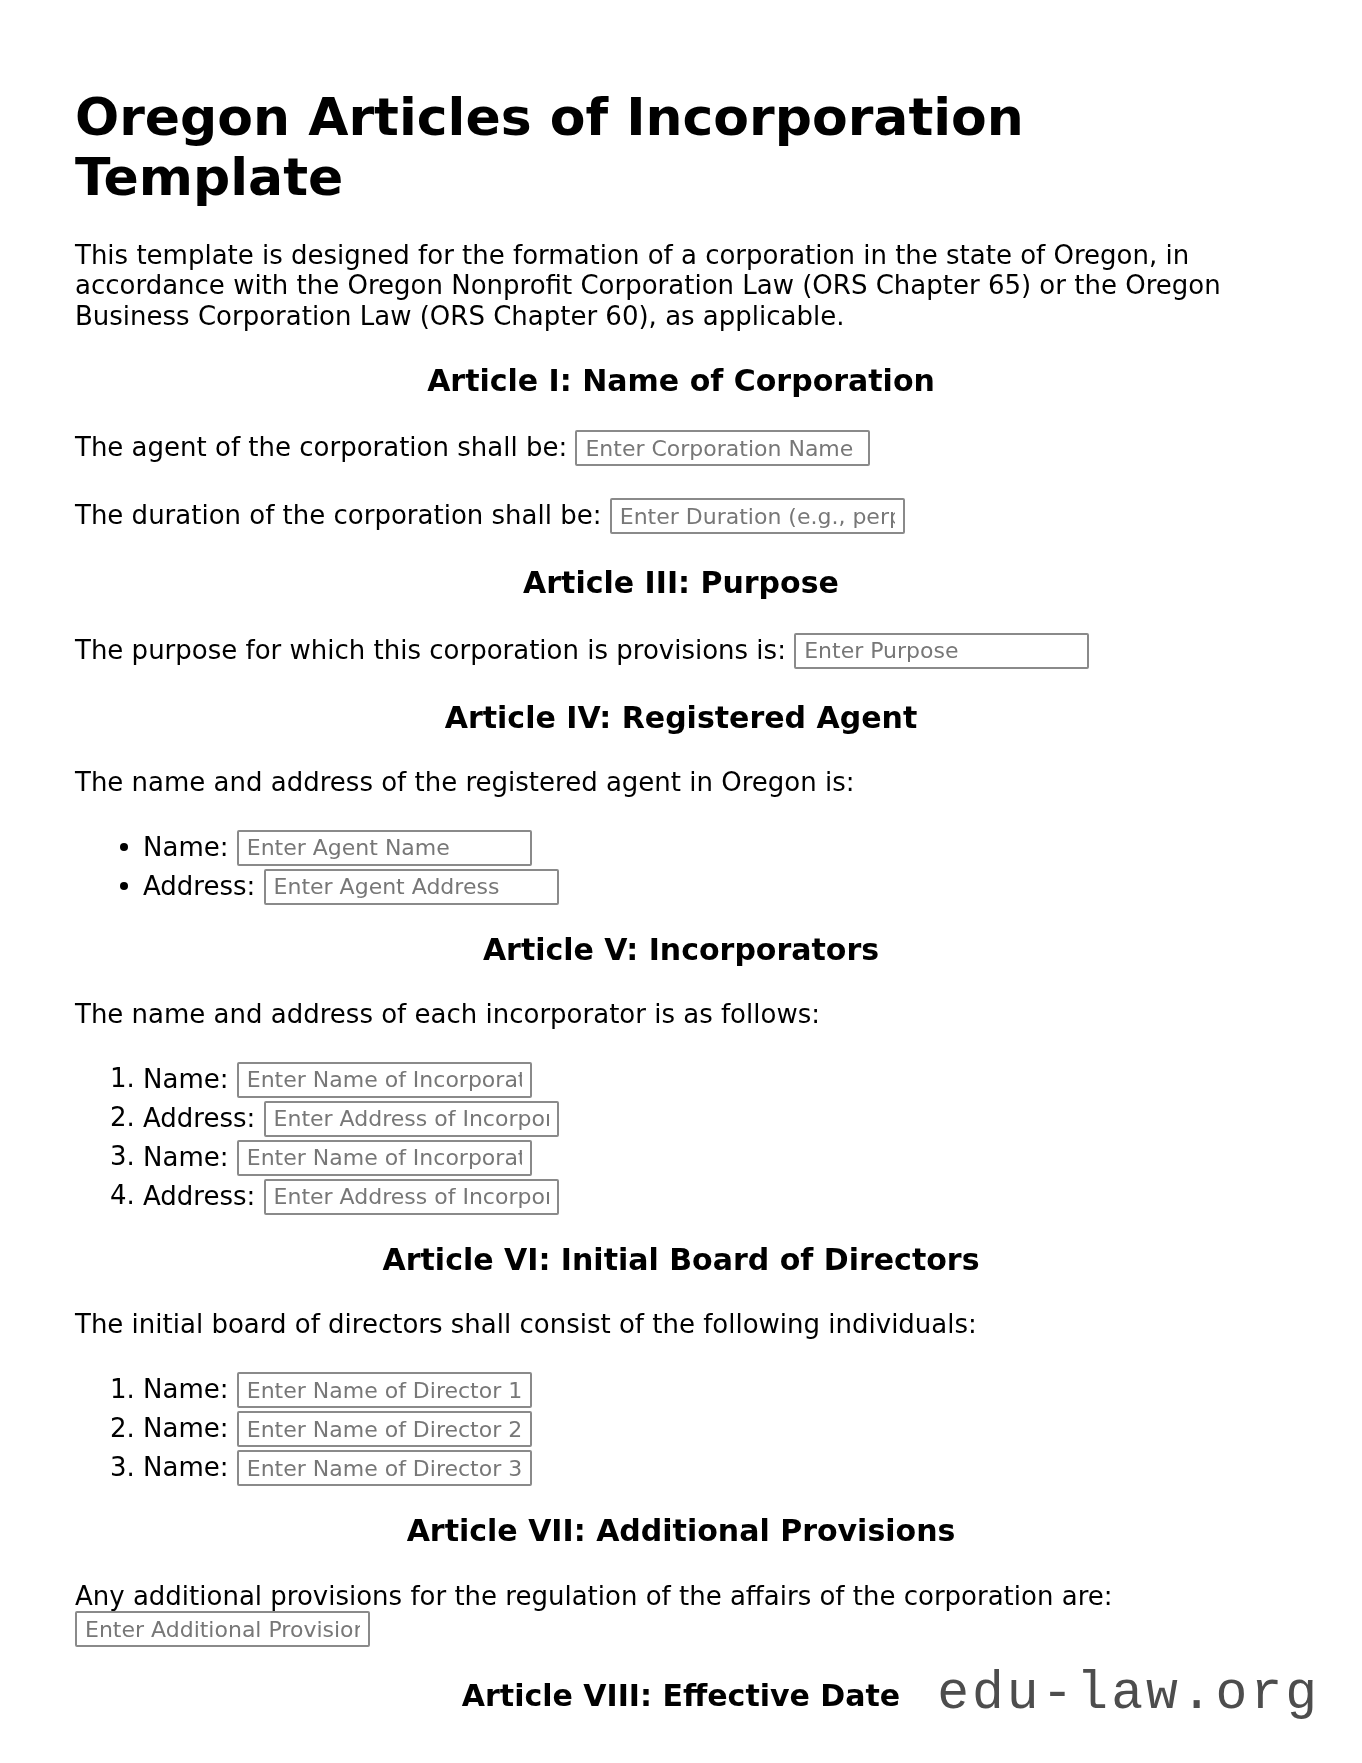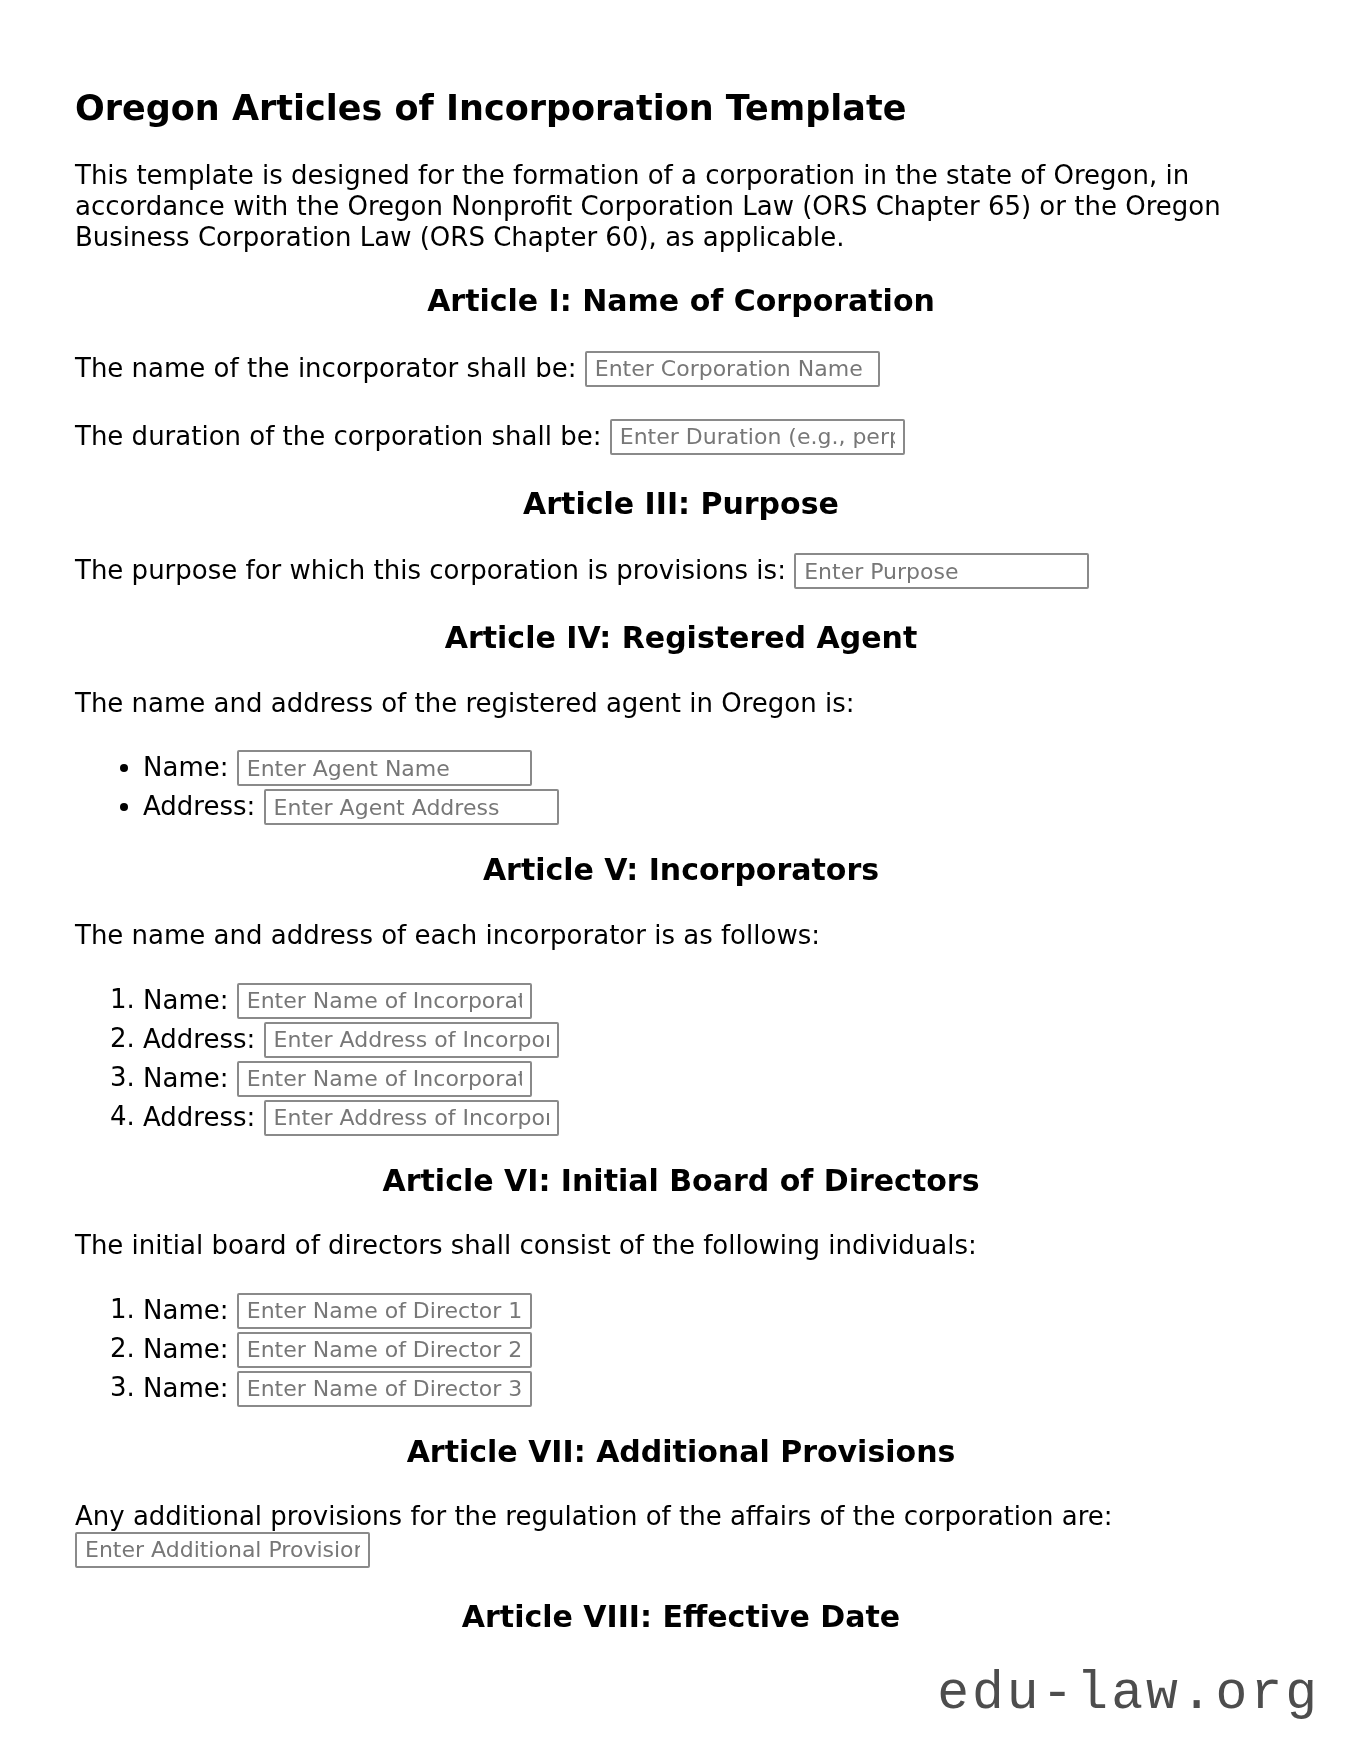--- a/index.html
+++ b/index.html
@@ -8,21 +8,21 @@
     height: 1763px;
     background: #ffffff;
     color: #000000;
     font-family: "DejaVu Sans", "Liberation Sans", sans-serif;
     position: relative;
     overflow: hidden;
     box-sizing: border-box;
     padding: 54px 75px 0 75px;
   }
   h1 {
-    font-size: 35px;
+    font-size: 52px;
     line-height: 1.15;
     font-weight: bold;
     margin: 34px 0 26px 0;
     max-width: 1080px;
   }
   h3 {
     font-size: 30px;
     line-height: 1.15;
     font-weight: bold;
     margin: 28px 0 22px 0;
@@ -69,21 +69,21 @@
 </style>
 </head>
 <body>
 
 <h1>Oregon Articles of Incorporation Template</h1>
 
 <p class="intro">This template is designed for the formation of a corporation in the state of Oregon, in accordance with the Oregon Nonprofit Corporation Law (ORS Chapter 65) or the Oregon Business Corporation Law (ORS Chapter 60), as applicable.</p>
 
 <section>
   <h3>Article I: Name of Corporation</h3>
-  <p><span>The name of the incorporator shall be:</span> <input type="text" class="field" placeholder="Enter Corporation Name" style=""></p>
+  <p><span>The agent of the corporation shall be:</span> <input type="text" class="field" placeholder="Enter Corporation Name" style=""></p>
 </section>
 
 <section>
   <p><span>The duration of the corporation shall be:</span> <input type="text" class="field" placeholder="Enter Duration (e.g., perpetual)" style=""></p>
 </section>
 
 <section>
   <h3>Article III: Purpose</h3>
   <p><span>The purpose for which this corporation is provisions is:</span> <input type="text" class="field" placeholder="Enter Purpose" style=""></p>
 </section>

